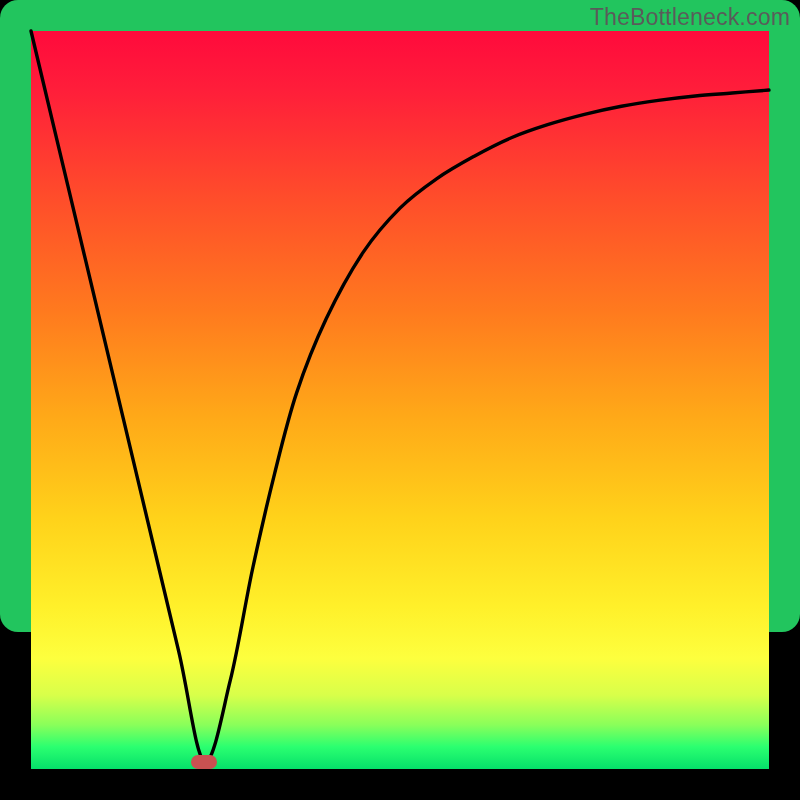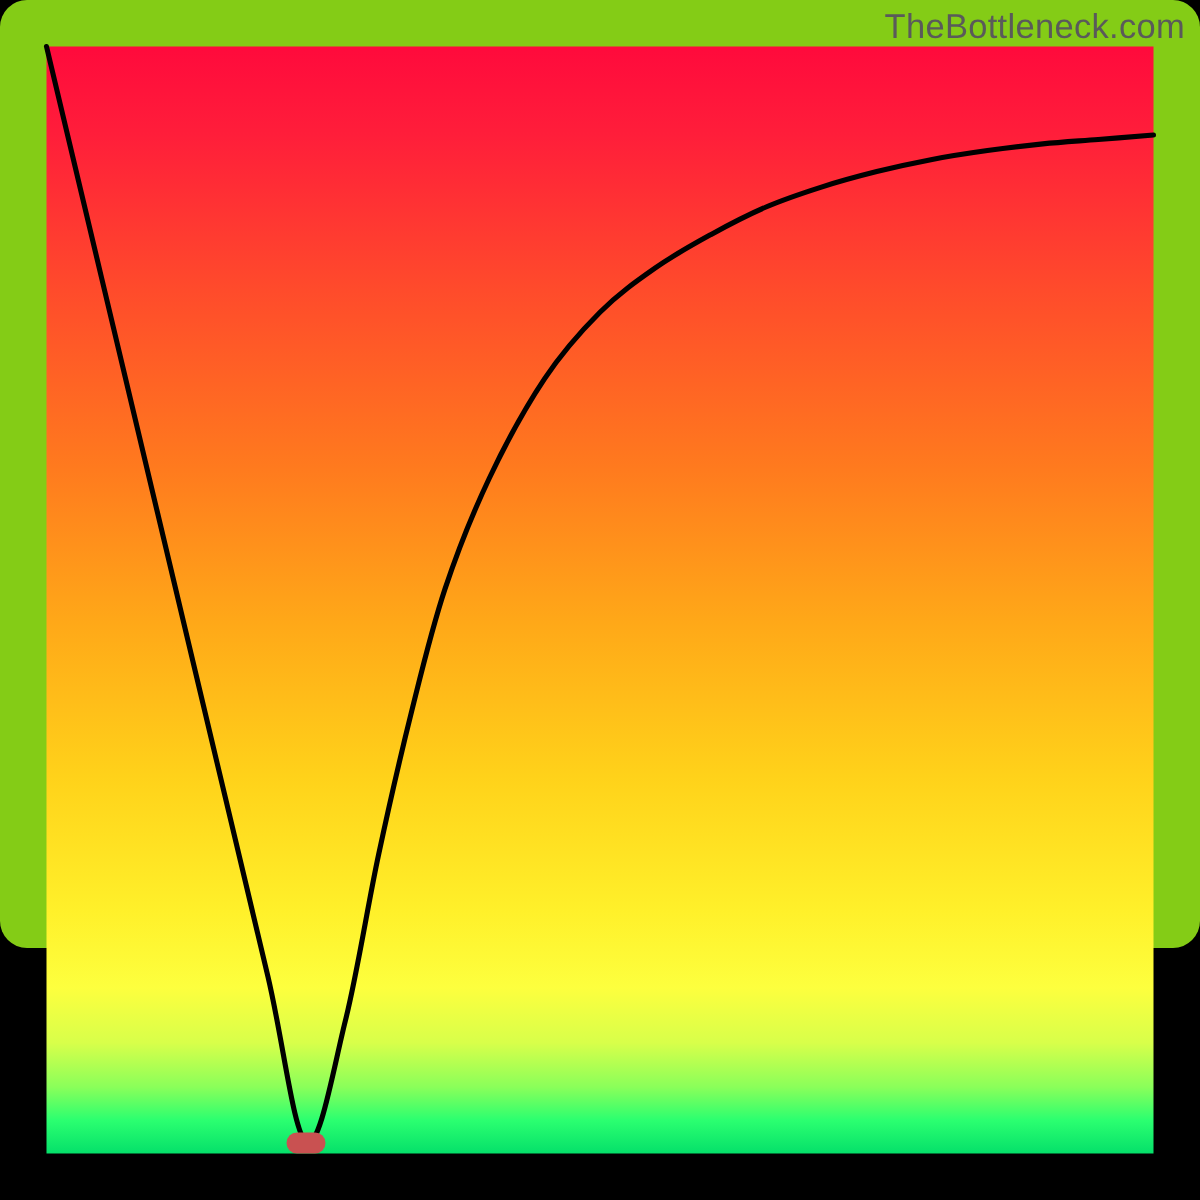--- a/index.html
+++ b/index.html
@@ -8,21 +8,21 @@
     width: 800px;
     height: 800px;
     background: #000;
     overflow: hidden;
     font-family: Arial, Helvetica, sans-serif;
   }
   .frame {
     position: relative;
     width: 800px;
     height: 632px;
-    background: #84cc16;
+    background: #22c55e;
     border-radius: 18px;
   }
   .plot-area {
     position: absolute;
     left: 31px;
     top: 31px;
     width: 738px;
     height: 738px;
     
     background: linear-gradient(

